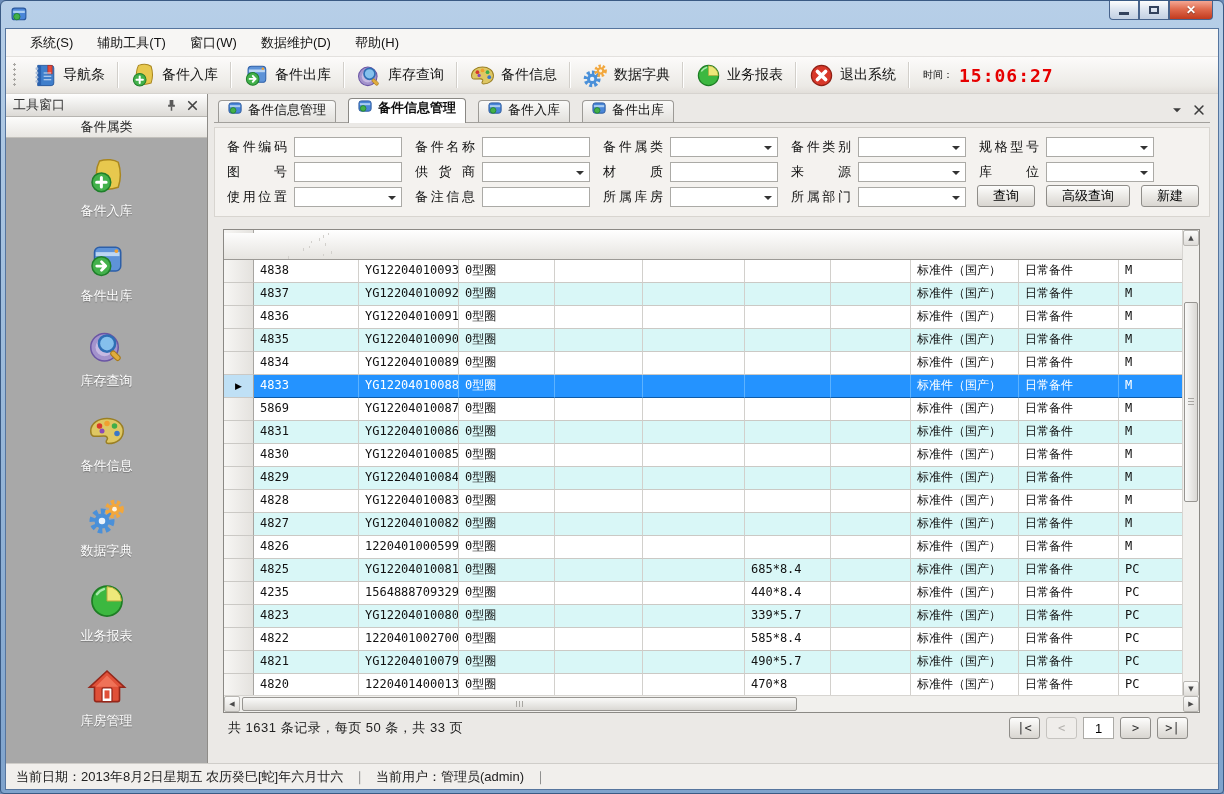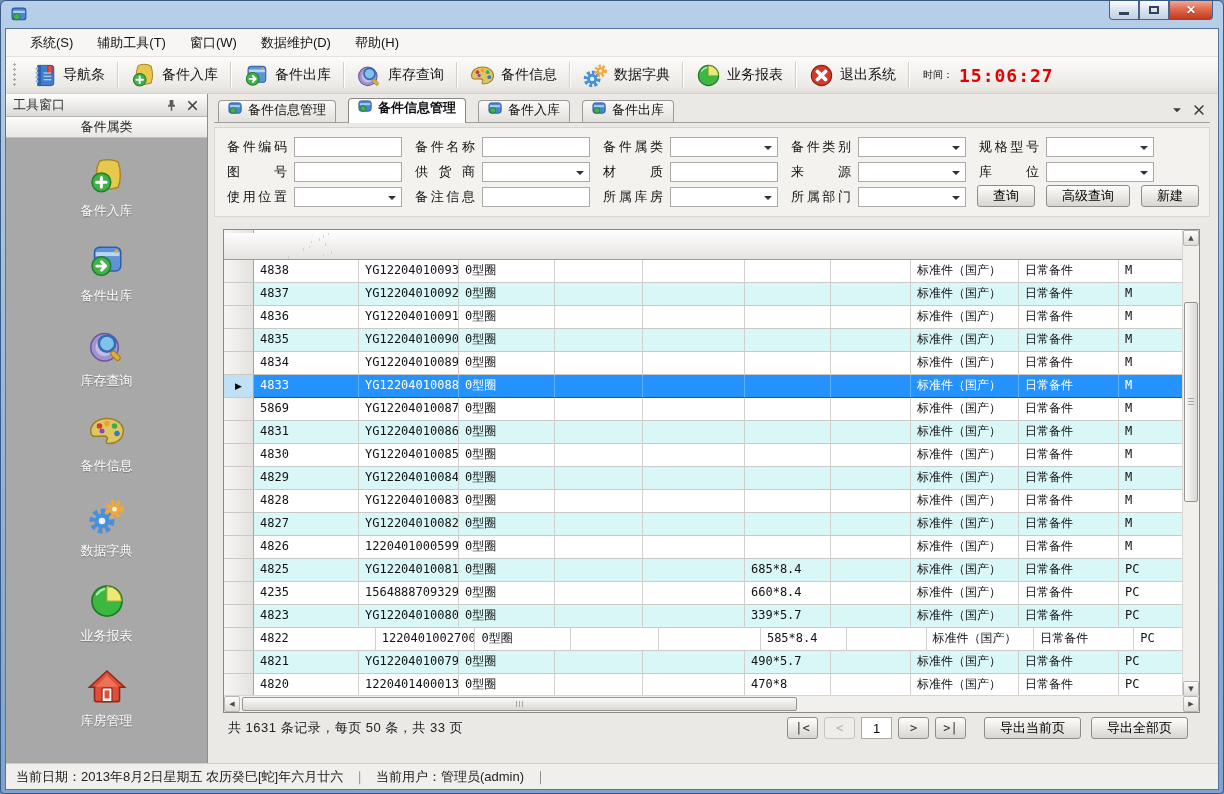--- a/index.html
+++ b/index.html
@@ -699,42 +699,42 @@
                 <div class="t-cell" style="width: 100px;">日常备件</div>
                 <div class="t-cell" style="width: 65px;">PC</div>
               </div>
               <div class="t-row">
                 <div class="t-cell t-rowhdr" style="width: 30px;"></div>
                 <div class="t-cell" style="width: 105px;">4235</div>
                 <div class="t-cell" style="width: 100px;">1564888709329</div>
                 <div class="t-cell" style="width: 96px;">0型圈</div>
                 <div class="t-cell" style="width: 88px;"></div>
                 <div class="t-cell" style="width: 102px;"></div>
-                <div class="t-cell" style="width: 86px;">660*8.4</div>
+                <div class="t-cell" style="width: 86px;">440*8.4</div>
                 <div class="t-cell" style="width: 80px;"></div>
                 <div class="t-cell" style="width: 108px;">标准件（国产）</div>
                 <div class="t-cell" style="width: 100px;">日常备件</div>
                 <div class="t-cell" style="width: 65px;">PC</div>
               </div>
               <div class="t-row alt">
                 <div class="t-cell t-rowhdr" style="width: 30px;"></div>
                 <div class="t-cell" style="width: 105px;">4823</div>
                 <div class="t-cell" style="width: 100px;">YG12204010080</div>
                 <div class="t-cell" style="width: 96px;">0型圈</div>
                 <div class="t-cell" style="width: 88px;"></div>
                 <div class="t-cell" style="width: 102px;"></div>
                 <div class="t-cell" style="width: 86px;">339*5.7</div>
                 <div class="t-cell" style="width: 80px;"></div>
                 <div class="t-cell" style="width: 108px;">标准件（国产）</div>
                 <div class="t-cell" style="width: 100px;">日常备件</div>
                 <div class="t-cell" style="width: 65px;">PC</div>
               </div>
               <div class="t-row">
                 <div class="t-cell t-rowhdr" style="width: 30px;"></div>
-                <div class="t-cell" style="width: 122px;">4822</div>
+                <div class="t-cell" style="width: 105px;">4822</div>
                 <div class="t-cell" style="width: 100px;">1220401002700</div>
                 <div class="t-cell" style="width: 96px;">0型圈</div>
                 <div class="t-cell" style="width: 88px;"></div>
                 <div class="t-cell" style="width: 102px;"></div>
                 <div class="t-cell" style="width: 86px;">585*8.4</div>
                 <div class="t-cell" style="width: 80px;"></div>
                 <div class="t-cell" style="width: 108px;">标准件（国产）</div>
                 <div class="t-cell" style="width: 100px;">日常备件</div>
                 <div class="t-cell" style="width: 65px;">PC</div>
               </div>
@@ -791,24 +791,20 @@
         </div>
 
         <div class="pagebar">
           <span class="pg-summary">共 1631 条记录，每页 50 条，共 33 页</span>
           <div class="pg-controls">
             <div class="pg-btn">|&lt;</div>
             <div class="pg-btn disabled">&lt;</div>
             <input class="pg-input" value="1" style="">
             <div class="pg-btn">&gt;</div>
             <div class="pg-btn">&gt;|</div>
-            <div class="pg-export">
-              <button class="btn">导出当前页</button>
-              <button class="btn">导出全部页</button>
-            </div>
           </div>
         </div>
       </div>
     </div>
 
     <div class="statusbar">
       <span>当前日期：2013年8月2日星期五 农历癸巳[蛇]年六月廿六</span>
       <span class="status-divider">｜</span>
       <span>当前用户：管理员(admin)</span>
       <span class="status-divider">｜</span>

